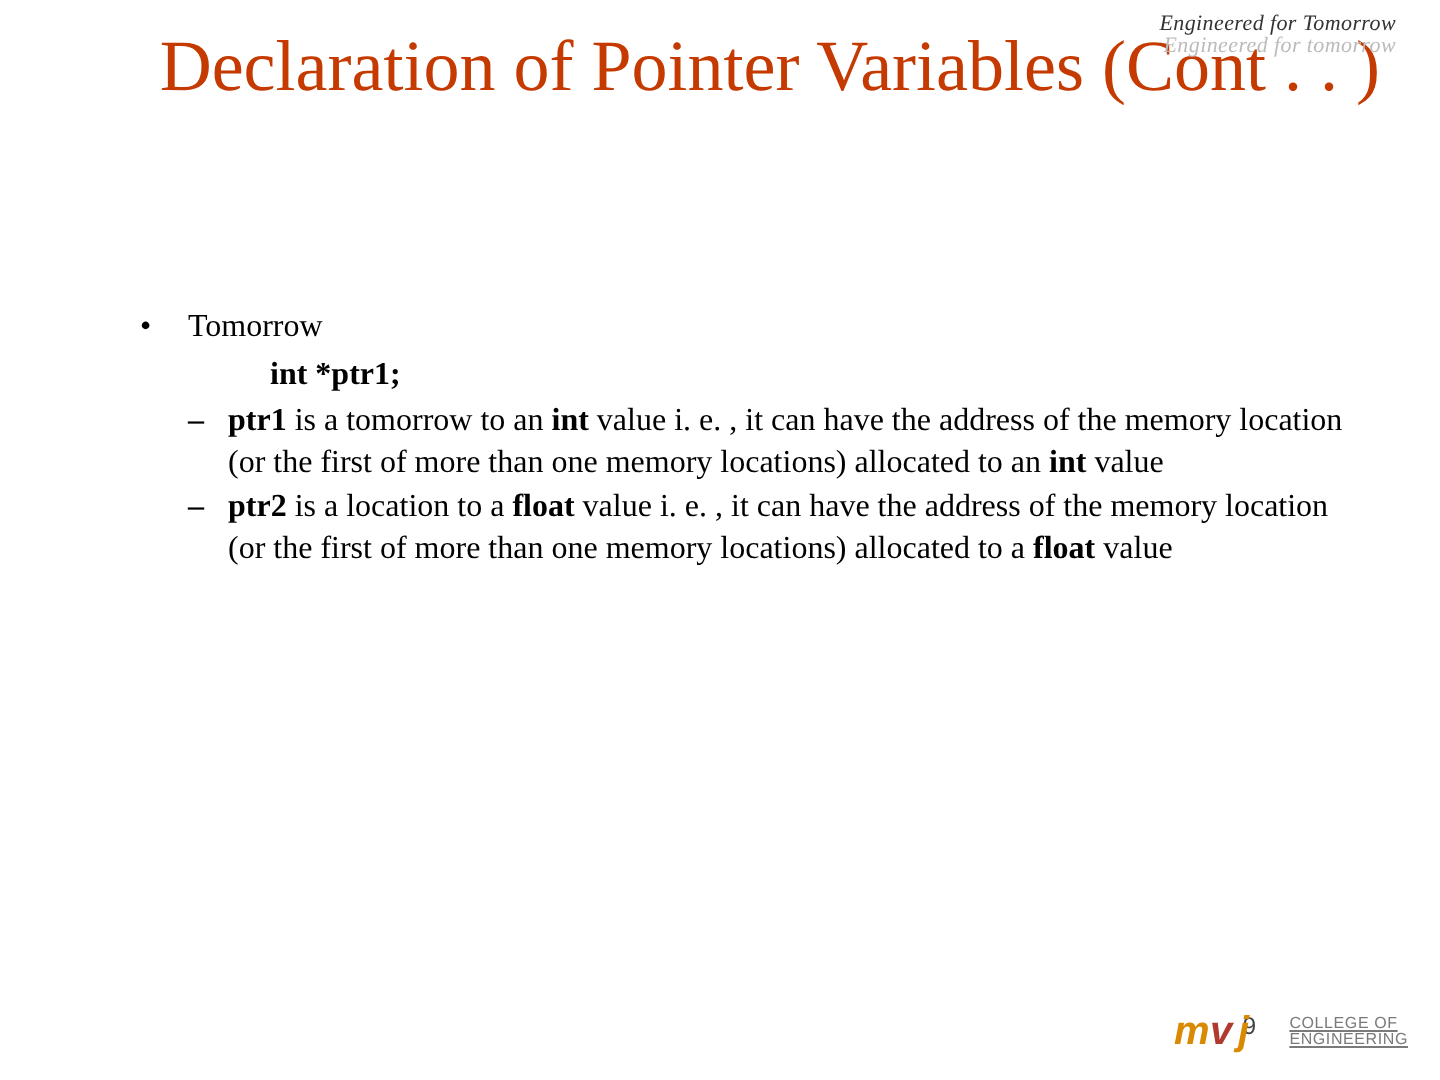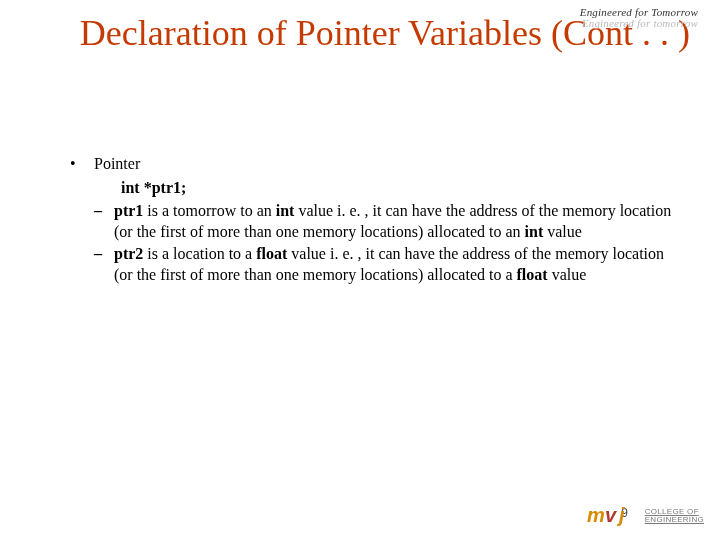--- a/index.html
+++ b/index.html
@@ -51,21 +51,21 @@
   }
   .bullet .dot {
     width: 24px;
     flex-shrink: 0;
     text-align: left;
   }
   .bullet .label {
     flex: 1;
   }
   .code-line {
-    margin-left: 51px;
+    margin-left: 65px;
     font-weight: bold;
     line-height: 1.35;
   }
   .sub {
     display: flex;
     margin-left: 24px;
     margin-top: 2px;
     line-height: 1.3;
   }
   .sub .dash {
@@ -107,21 +107,21 @@
 <body>
 
 <div class="tagline">Engineered for Tomorrow</div>
 <div class="tagline-ghost">Engineered for tomorrow</div>
 
 <h1 class="title">Declaration of Pointer Variables (Cont . . )</h1>
 
 <div class="content">
   <div class="bullet">
     <span class="dot">•</span>
-    <span class="label">Pointer</span>
+    <span class="label">Tomorrow</span>
   </div>
   <div class="code-line">int *ptr1;</div>
 
   <div class="sub">
     <span class="dash">–</span>
     <span class="text">
       <b>ptr1</b><span> is a tomorrow to an </span><b>int</b><span> value i. e. , it can have the address of the memory location (or the first of more than one memory locations) allocated to an </span><b>int</b><span> value</span>
     </span>
   </div>
 

